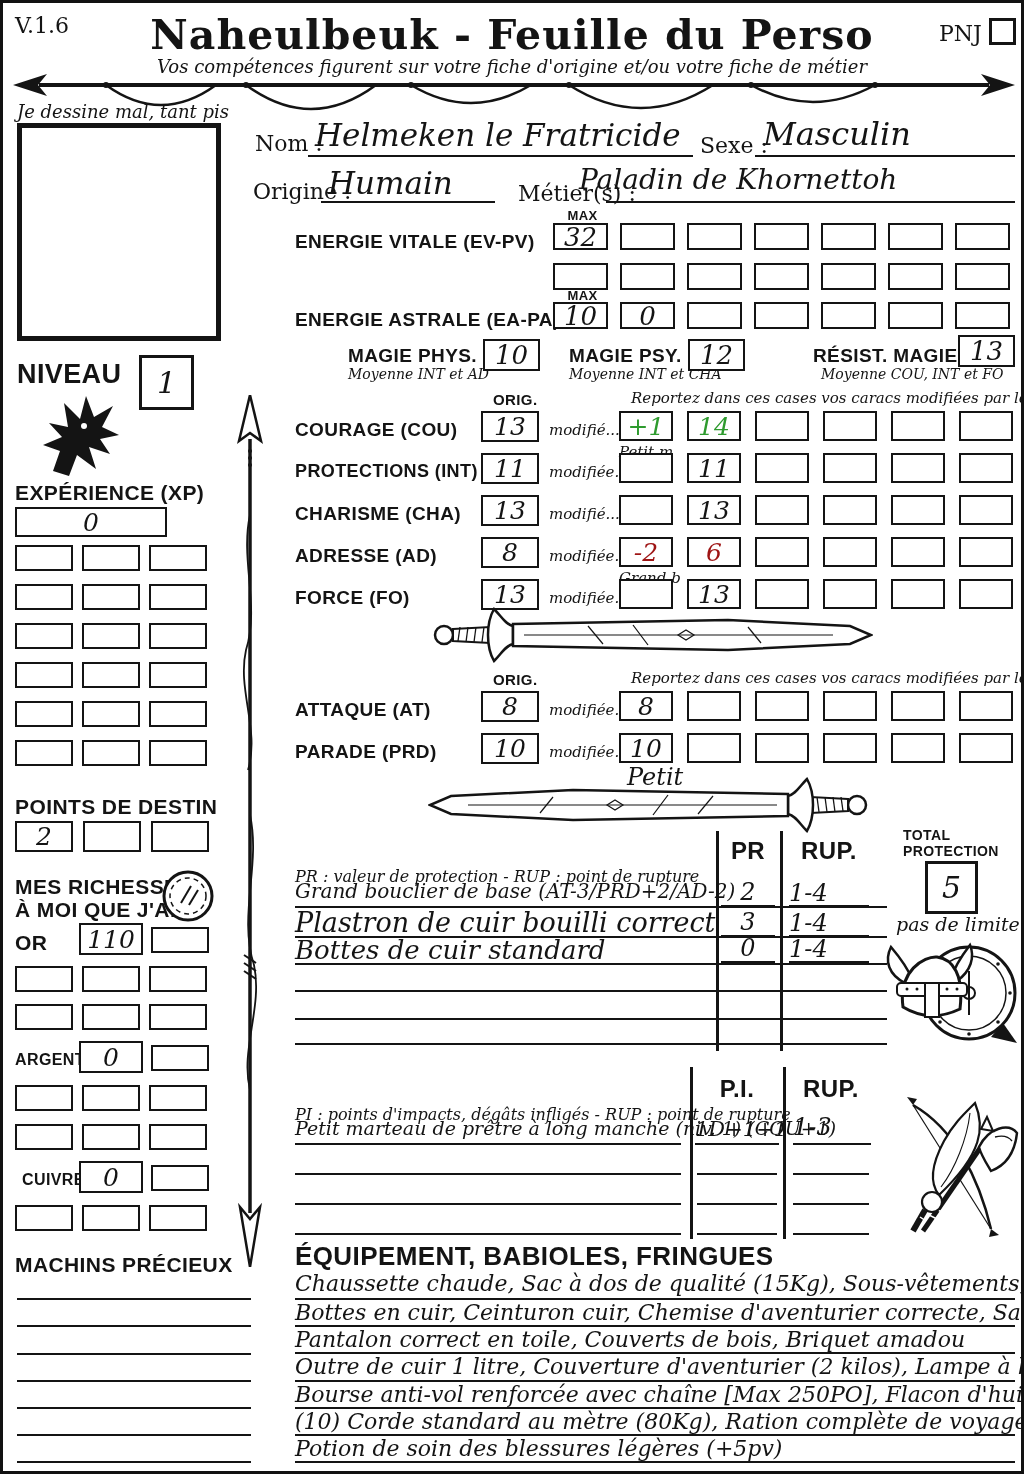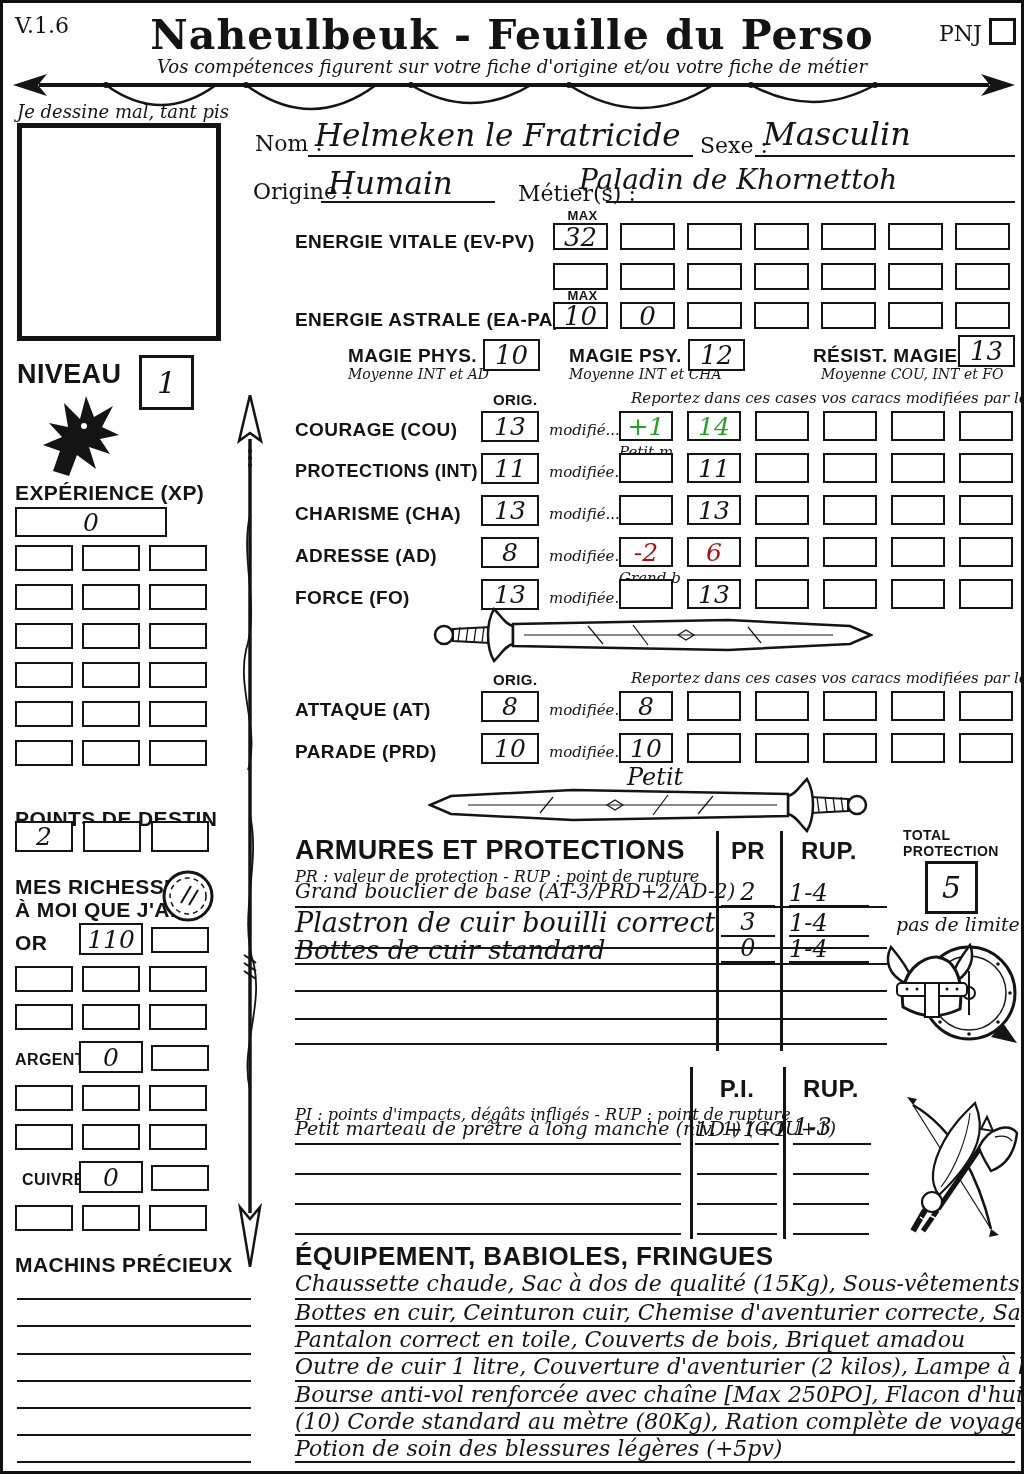--- a/index.html
+++ b/index.html
@@ -82,21 +82,21 @@
       <div class="box" style="position:relative;"></div>
       <div class="box" style="position:relative;"></div>
     <div class="box" style="position:relative;"></div>
       <div class="box" style="position:relative;"></div>
       <div class="box" style="position:relative;"></div>
     <div class="box" style="position:relative;"></div>
       <div class="box" style="position:relative;"></div>
       <div class="box" style="position:relative;"></div>
   </div>
 
-  <div class="abs disp" style="left:12px;top:792px;font-size:21px;margin-top:12px;">POINTS DE DESTIN</div>
+  <div class="abs disp" style="left:12px;top:792px;font-size:21px;">POINTS DE DESTIN</div>
   <div class="box hand" style="left:12px;top:818px;width:58px;height:31px;font-size:25px;">2</div>
   <div class="box" style="left:80px;top:818px;width:58px;height:31px;"></div>
   <div class="box" style="left:148px;top:818px;width:58px;height:31px;"></div>
 
   <div class="abs disp" style="left:12px;top:872px;font-size:21px;line-height:23px;">
     <div>MES RICHESSES</div>
     <div>À MOI QUE J'AI</div>
   </div>
   <div class="abs" style="left:158px;top:866px;">
     <svg width="54" height="54" viewBox="0 0 54 54">
@@ -350,32 +350,31 @@
       <path d="M66,4 C58,18 58,42 66,56 C74,48 77,41 85,39 L85,21 C77,19 74,12 66,4 Z" fill="#fff" stroke="#141414" stroke-width="2.5"></path>
       <path d="M85,19 L300,15 L422,21 L443,30 L422,39 L300,45 L85,41 Z" fill="#fff" stroke="#141414" stroke-width="2.5"></path>
       <line x1="96" y1="30" x2="405" y2="30" stroke="#141414" stroke-width="1.2"></line>
       <line x1="160" y1="21" x2="175" y2="39" stroke="#141414" stroke-width="1.2"></line>
       <line x1="205" y1="20" x2="220" y2="40" stroke="#141414" stroke-width="1.2"></line>
       <polygon points="250,30 258,25 266,30 258,35" fill="none" stroke="#141414" stroke-width="1.2"></polygon>
       <line x1="320" y1="22" x2="333" y2="38" stroke="#141414" stroke-width="1.2"></line>
     </svg>
   </div>
 
-  <div class="abs disp" style="left:292px;top:832px;font-size:27px;">ARMURES ET PROTECTIONS</div>
   <div class="abs scr" style="left:292px;top:864px;font-size:16px;">PR : valeur de protection - RUP : point de rupture</div>
   <div class="abs disp ctr" style="left:718px;top:834px;width:54px;font-size:24px;">PR</div>
   <div class="abs disp ctr" style="left:786px;top:834px;width:80px;font-size:24px;">RUP.</div>
   <div class="vline" style="left:713px;top:828px;height:220px;"></div>
   <div class="vline" style="left:777px;top:828px;height:220px;"></div>
 
   <div class="ul hand" style="left:292px;top:876px;width:592px;height:29px;font-size:20px;">Grand bouclier de base (AT-3/PRD+2/AD-2)</div>
   <div class="ul hand ctr" style="left:718px;top:876px;width:54px;height:28px;font-size:24px;">2</div>
   <div class="ul hand" style="left:786px;top:876px;width:80px;height:28px;font-size:24px;">1-4</div>
 
-  <div class="ul hand" style="left:292px;top:904px;width:592px;height:42px;font-size:27px;">Plastron de cuir bouilli correct</div>
+  <div class="ul hand" style="left:292px;top:904px;width:592px;height:31px;font-size:27px;">Plastron de cuir bouilli correct</div>
   <div class="ul hand ctr" style="left:718px;top:906px;width:54px;height:28px;font-size:24px;">3</div>
   <div class="ul hand" style="left:786px;top:906px;width:80px;height:28px;font-size:24px;">1-4</div>
 
   <div class="ul hand" style="left:292px;top:932px;width:592px;height:30px;font-size:26px;">Bottes de cuir standard</div>
   <div class="ul hand ctr" style="left:718px;top:932px;width:54px;height:28px;font-size:24px;">0</div>
   <div class="ul hand" style="left:786px;top:932px;width:80px;height:28px;font-size:24px;">1-4</div>
 
   <div class="ul thin" style="left:292px;top:962px;width:592px;height:27px;"></div>
   <div class="ul thin" style="left:720px;top:962px;width:50px;height:27px;"></div>
   <div class="ul thin" style="left:788px;top:962px;width:76px;height:27px;"></div>

